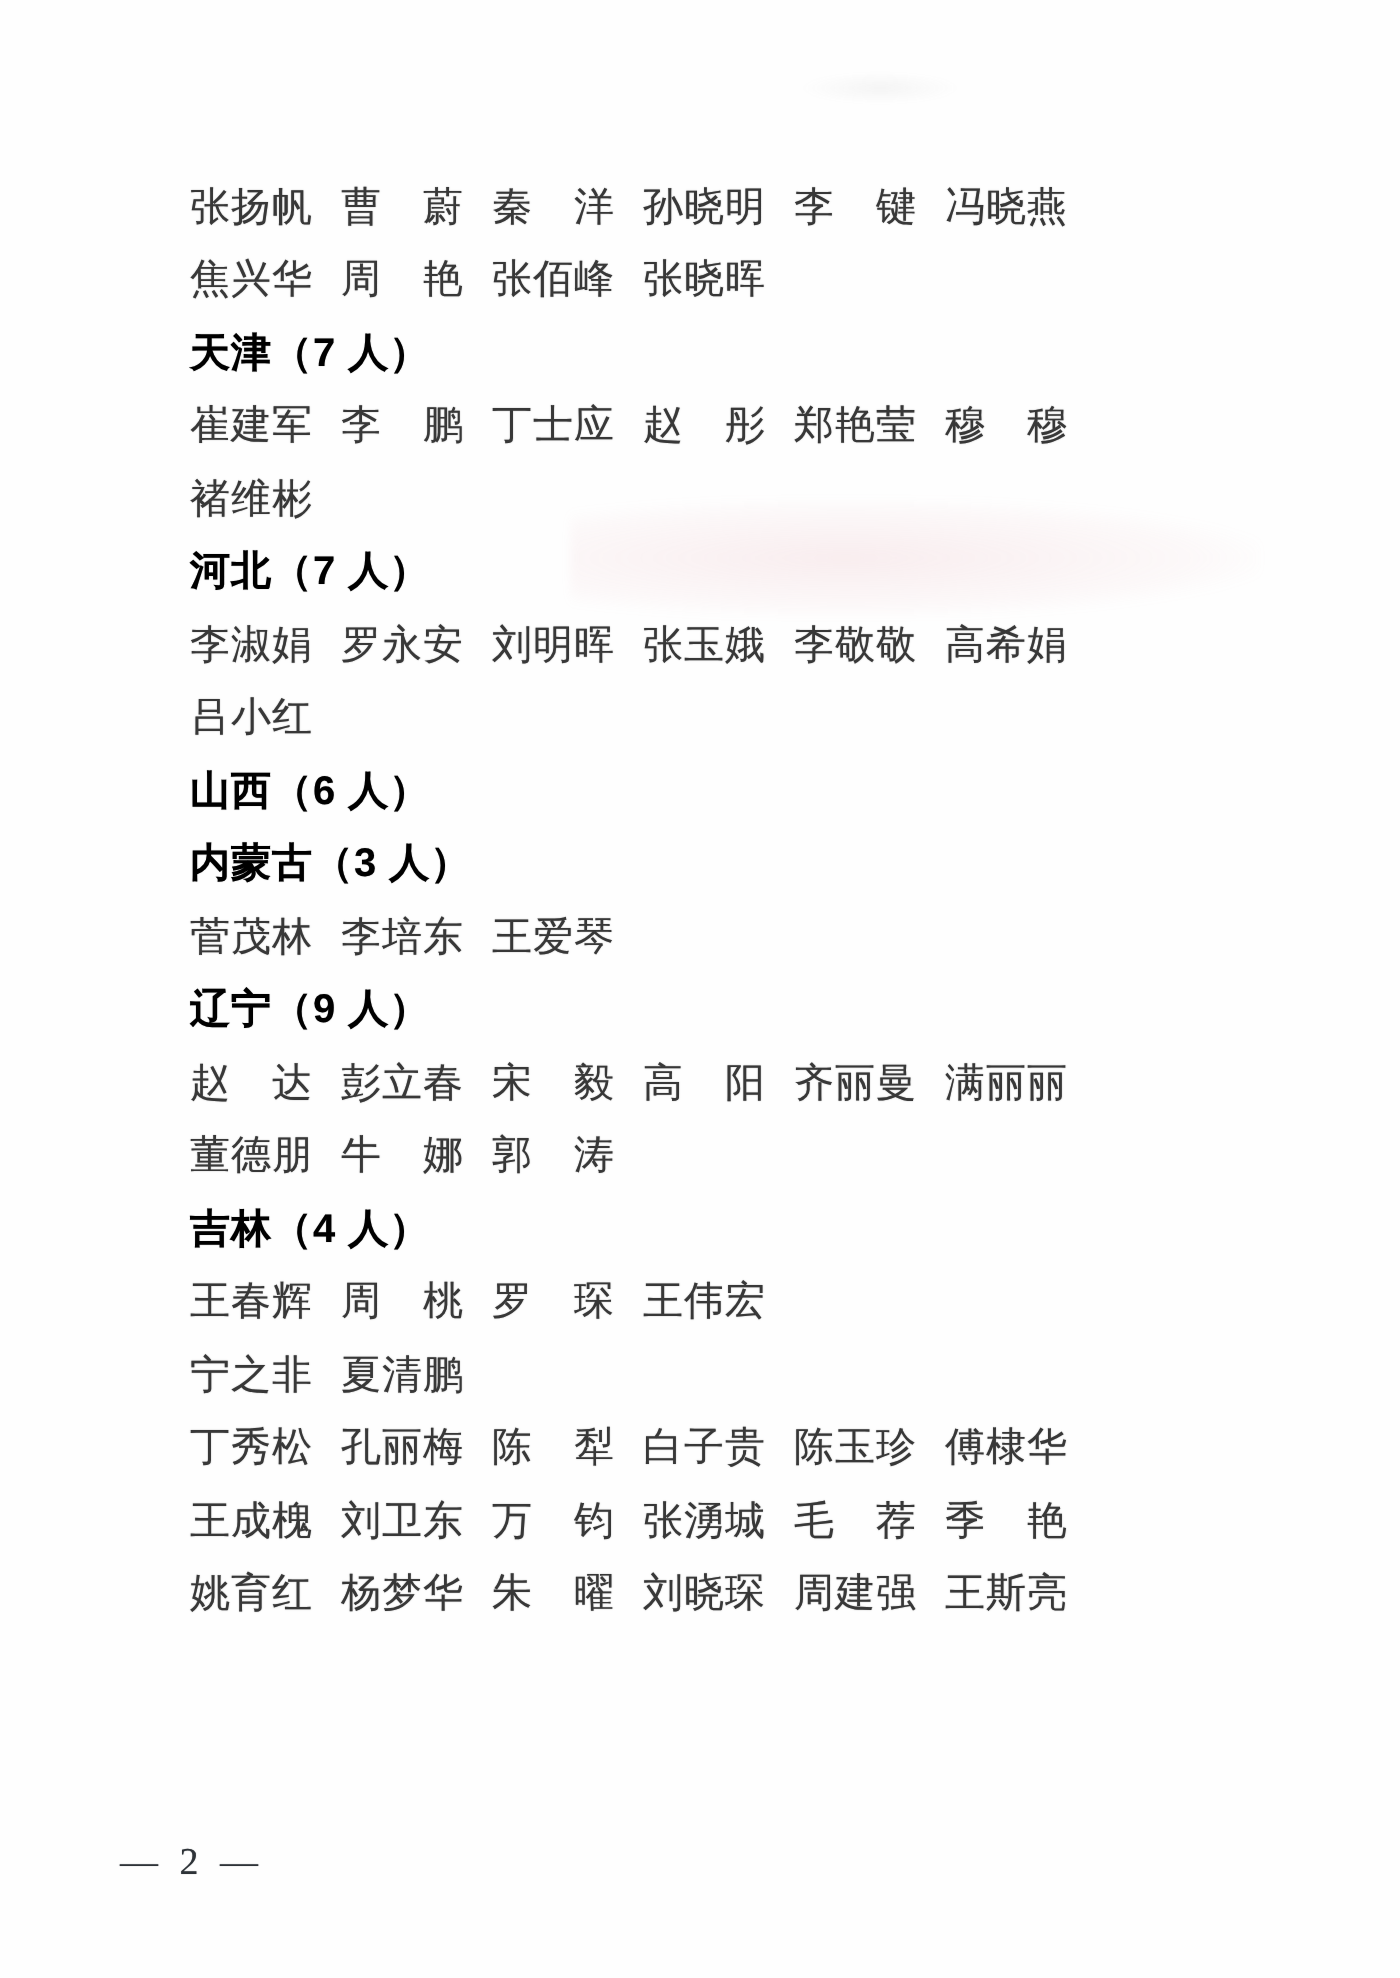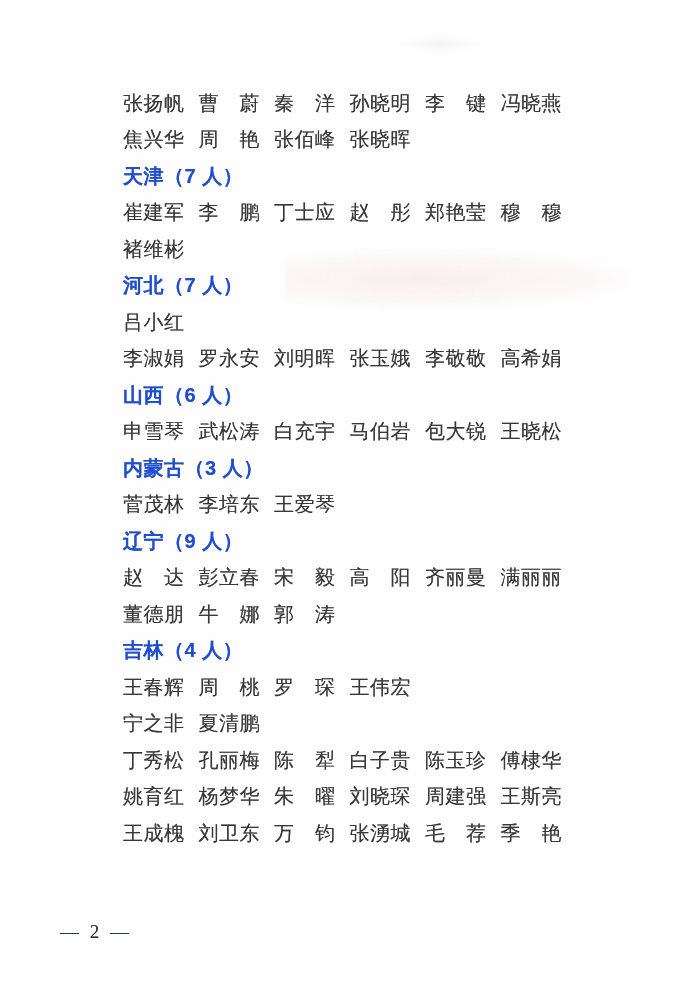--- a/index.html
+++ b/index.html
@@ -32,42 +32,42 @@
     left: 400px;
     top: 36px;
     width: 80px;
     height: 16px;
     background: radial-gradient(ellipse, rgba(120,120,120,0.07), transparent 70%);
     filter: blur(1px);
     pointer-events: none;
   }
   .content {
     position: absolute;
-    left: 123px;
+    left: 95px;
     top: 85px;
     width: 460px;
   }
   .line {
     height: 36.5px;
     display: flex;
     align-items: center;
     white-space: nowrap;
   }
   .name-line {
     gap: 14px;
     font-size: 20px;
     color: #383838;
     letter-spacing: 0.5px;
     text-shadow: 0 0 0.6px rgba(50,50,50,0.55);
   }
   .header-line {
     font-family: "Liberation Sans", "DejaVu Sans", sans-serif;
     font-weight: 700;
     font-size: 20px;
-    color: #1d4ed8;
+    color: #000000;
     letter-spacing: 0.5px;
     text-shadow: 0 0 0.5px rgba(20,20,20,0.5);
   }
   .name {
     white-space: pre;
   }
   .footer {
     position: absolute;
     left: 60px;
     top: 921px;
@@ -111,41 +111,33 @@
           <span class="name">郑艳莹</span>
           <span class="name">穆　穆</span>
         </div>
         <div class="line name-line">
           <span class="name">褚维彬</span>
         </div>
       </div>
       <div>
         <div class="line header-line">河北（7 人）</div>
         <div class="line name-line">
-          <span class="name">吕小红</span>
-        </div>
-        <div class="line name-line">
           <span class="name">李淑娟</span>
           <span class="name">罗永安</span>
           <span class="name">刘明晖</span>
           <span class="name">张玉娥</span>
           <span class="name">李敬敬</span>
           <span class="name">高希娟</span>
         </div>
+        <div class="line name-line">
+          <span class="name">吕小红</span>
+        </div>
       </div>
       <div>
         <div class="line header-line">山西（6 人）</div>
-        <div class="line name-line">
-          <span class="name">申雪琴</span>
-          <span class="name">武松涛</span>
-          <span class="name">白充宇</span>
-          <span class="name">马伯岩</span>
-          <span class="name">包大锐</span>
-          <span class="name">王晓松</span>
-        </div>
       </div>
       <div>
         <div class="line header-line">内蒙古（3 人）</div>
         <div class="line name-line">
           <span class="name">菅茂林</span>
           <span class="name">李培东</span>
           <span class="name">王爱琴</span>
         </div>
       </div>
       <div>
@@ -182,34 +174,34 @@
           <span class="name">丁秀松</span>
           <span class="name">孔丽梅</span>
           <span class="name">陈　犁</span>
           <span class="name">白子贵</span>
           <span class="name">陈玉珍</span>
           <span class="name">傅棣华</span>
         </div>
       </div>
       <div>
         <div class="line name-line">
+          <span class="name">王成槐</span>
+          <span class="name">刘卫东</span>
+          <span class="name">万　钧</span>
+          <span class="name">张湧城</span>
+          <span class="name">毛　荐</span>
+          <span class="name">季　艳</span>
+        </div>
+        <div class="line name-line">
           <span class="name">姚育红</span>
           <span class="name">杨梦华</span>
           <span class="name">朱　曜</span>
           <span class="name">刘晓琛</span>
           <span class="name">周建强</span>
           <span class="name">王斯亮</span>
         </div>
-        <div class="line name-line">
-          <span class="name">王成槐</span>
-          <span class="name">刘卫东</span>
-          <span class="name">万　钧</span>
-          <span class="name">张湧城</span>
-          <span class="name">毛　荐</span>
-          <span class="name">季　艳</span>
-        </div>
       </div>
     </div>
 
   <div class="footer">
     <span>— 2 —</span>
   </div>
 </div>
 
 </body></html>

